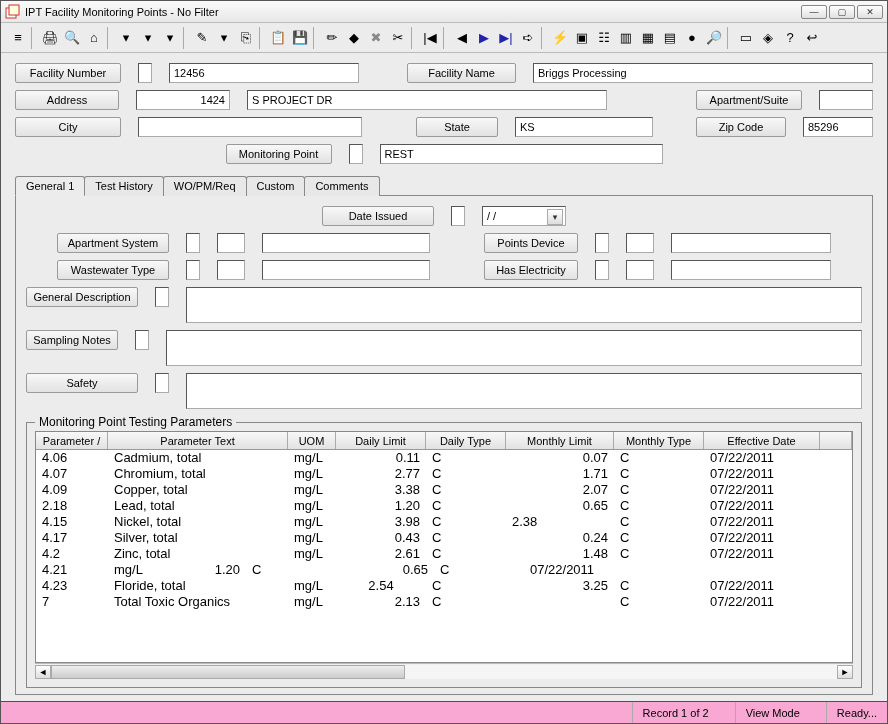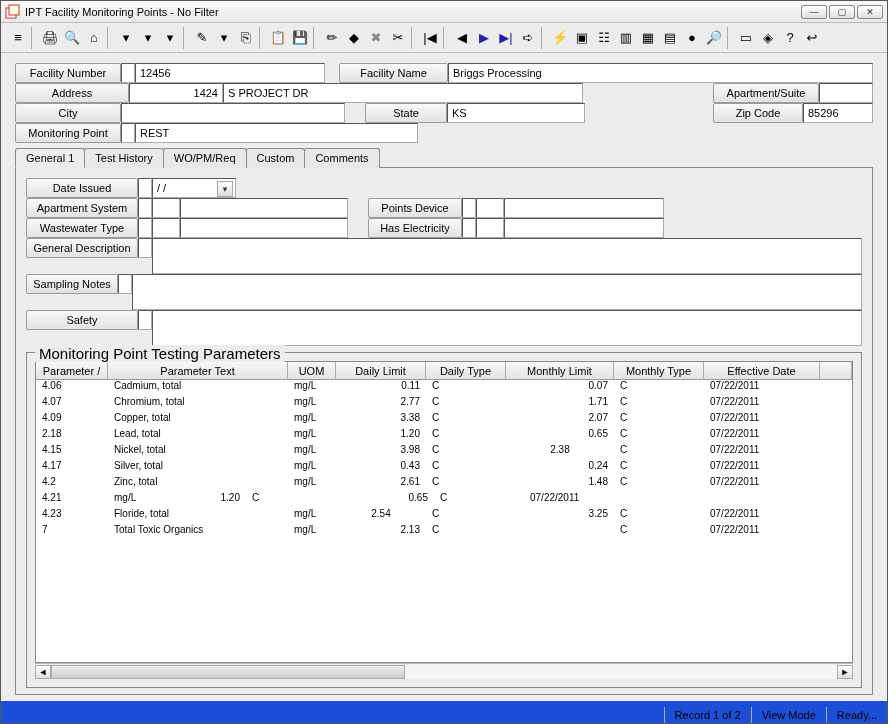--- a/index.html
+++ b/index.html
@@ -56,21 +56,21 @@
     cursor: pointer;
   }
   .tsep { width: 6px; height: 22px; border-left: 1px solid #aaa; margin: 0 2px; }
   .content {
     flex: 1;
     padding: 10px 14px 6px 14px;
     overflow: hidden;
     display: flex;
     flex-direction: column;
   }
-  .row { display: flex; align-items: center; margin-bottom: 0; gap: 0; }
+  .row { display: flex; align-items: center; margin-bottom: 7px; gap: 17px; justify-content: center; }
   .lbl {
     background: linear-gradient(#f8f8f8,#e2e2e2);
     border: 1px solid #9a9a9a;
     border-radius: 2px;
     height: 20px;
     display: flex; align-items: center; justify-content: center;
     font-size: 11px;
     white-space: nowrap;
   }
   .sq {
@@ -133,21 +133,21 @@
     flex: 1;
     display: flex;
     flex-direction: column;
     position: relative;
   }
   .group-title {
     position: absolute;
     top: -8px; left: 8px;
     background: #ececec;
     padding: 0 4px;
-    font-size: 15px;
+    font-size: 12px;
   }
   .grid {
     flex: 1;
     border: 1px solid #888;
     background: #fff;
     overflow: hidden;
     display: flex;
     flex-direction: column;
   }
   .ghead {
@@ -162,21 +162,21 @@
     padding: 2px 6px;
     overflow: hidden;
     white-space: nowrap;
     display: flex;
     align-items: center;
   }
   .gbody { flex: 1; overflow: auto; }
   .grow {
     display: flex;
     height: 16px;
-    font-size: 10px;
+    font-size: 13px;
   }
   .gcell {
     padding: 0 6px;
     overflow: hidden;
     white-space: nowrap;
   }
   .hscroll {
     height: 16px;
     background: #f0f0f0;
     border-top: 1px solid #bbb;
@@ -191,24 +191,25 @@
     font-size:9px;
   }
   .hscroll .track { flex: 1; background: #f5f5f5; height: 14px; position: relative; }
   .hscroll .thumb {
     position: absolute; left: 0; top: 0; height: 14px; width: 45%;
     background: linear-gradient(#eee,#ccc);
     border: 1px solid #aaa;
   }
   .statusbar {
     height: 22px;
-    border-top: 6px solid #1d4ed8;
-    background: #1d4ed8;
+    border-top: 1px solid #1d4ed8;
+    background: #f9a8d4;
     display: flex;
     align-items: stretch;
+    gap: 16px;
   }
   .status-spacer { flex: 1; }
   .status-cell {
     border-left: 1px solid #aaa;
     padding: 2px 10px;
     display: flex; align-items: center;
     font-size: 11px;
   }
   .combo {
     height: 20px;
@@ -312,21 +313,21 @@
     <div class="row">
       <div class="lbl" style="width:106px">Facility Number</div>
       <div class="sq"></div>
       <div class="txt" style="width:190px">12456</div>
       <div style="width:14px"></div>
       <div class="lbl" style="width:109px">Facility Name</div>
       <div class="txt" style="flex:1">Briggs Processing</div>
     </div>
 
     <div class="row">
-      <div class="lbl" style="width:114px">Address</div>
+      <div class="lbl" style="width:104px">Address</div>
       <div class="txt" style="width:94px;justify-content:flex-end">1424</div>
       <div class="txt" style="width:360px">S PROJECT DR</div>
       <div style="flex:1"></div>
       <div class="lbl" style="width:106px">Apartment/Suite</div>
       <div class="txt" style="width:54px"></div>
     </div>
 
     <div class="row">
       <div class="lbl" style="width:106px">City</div>
       <div class="txt" style="width:224px"></div>
@@ -456,21 +457,21 @@
                 <div class="gcell c-ml" style="text-align:right">0.65</div>
                 <div class="gcell c-mt">C</div>
                 <div class="gcell c-ed">07/22/2011</div>
               </div>
               <div class="grow">
                 <div class="gcell c-param">4.15</div>
                 <div class="gcell c-ptext">Nickel, total</div>
                 <div class="gcell c-uom">mg/L</div>
                 <div class="gcell c-dl" style="text-align:right">3.98</div>
                 <div class="gcell c-dt">C</div>
-                <div class="gcell c-ml" style="text-align:center">2.38</div>
+                <div class="gcell c-ml" style="text-align:left">2.38</div>
                 <div class="gcell c-mt">C</div>
                 <div class="gcell c-ed">07/22/2011</div>
               </div>
               <div class="grow">
                 <div class="gcell c-param">4.17</div>
                 <div class="gcell c-ptext">Silver, total</div>
                 <div class="gcell c-uom">mg/L</div>
                 <div class="gcell c-dl" style="text-align:right">0.43</div>
                 <div class="gcell c-dt">C</div>
                 <div class="gcell c-ml" style="text-align:right">0.24</div>

